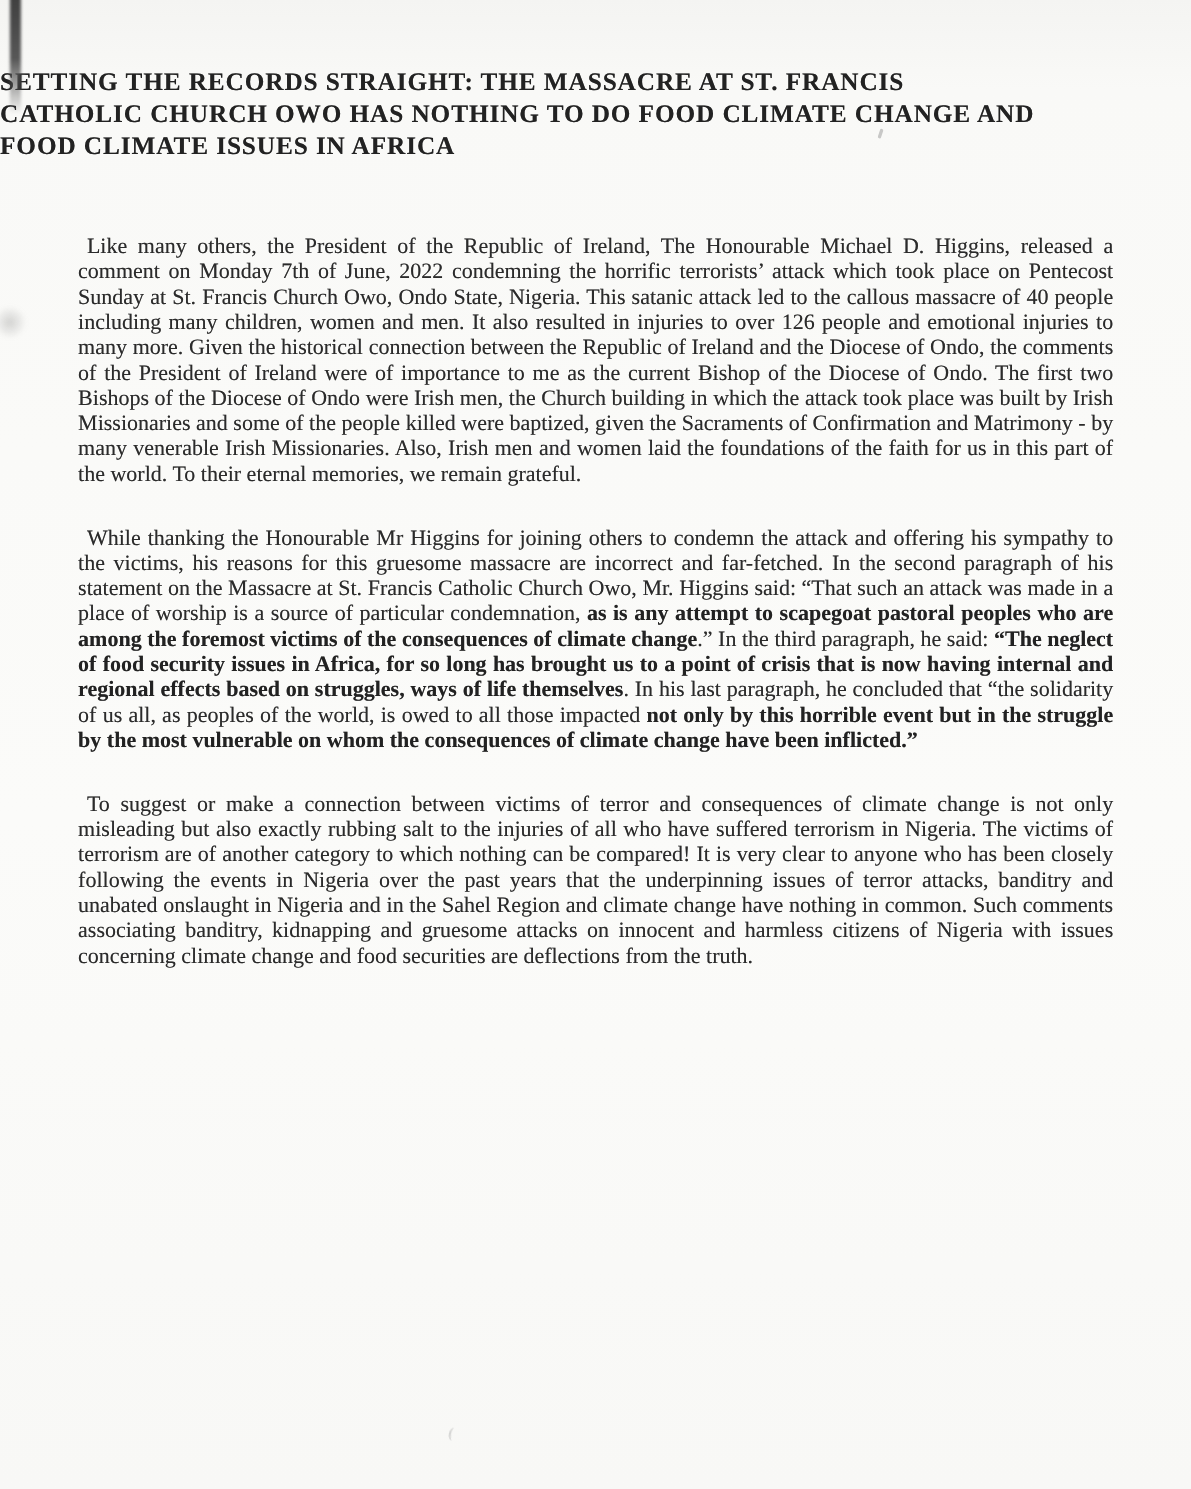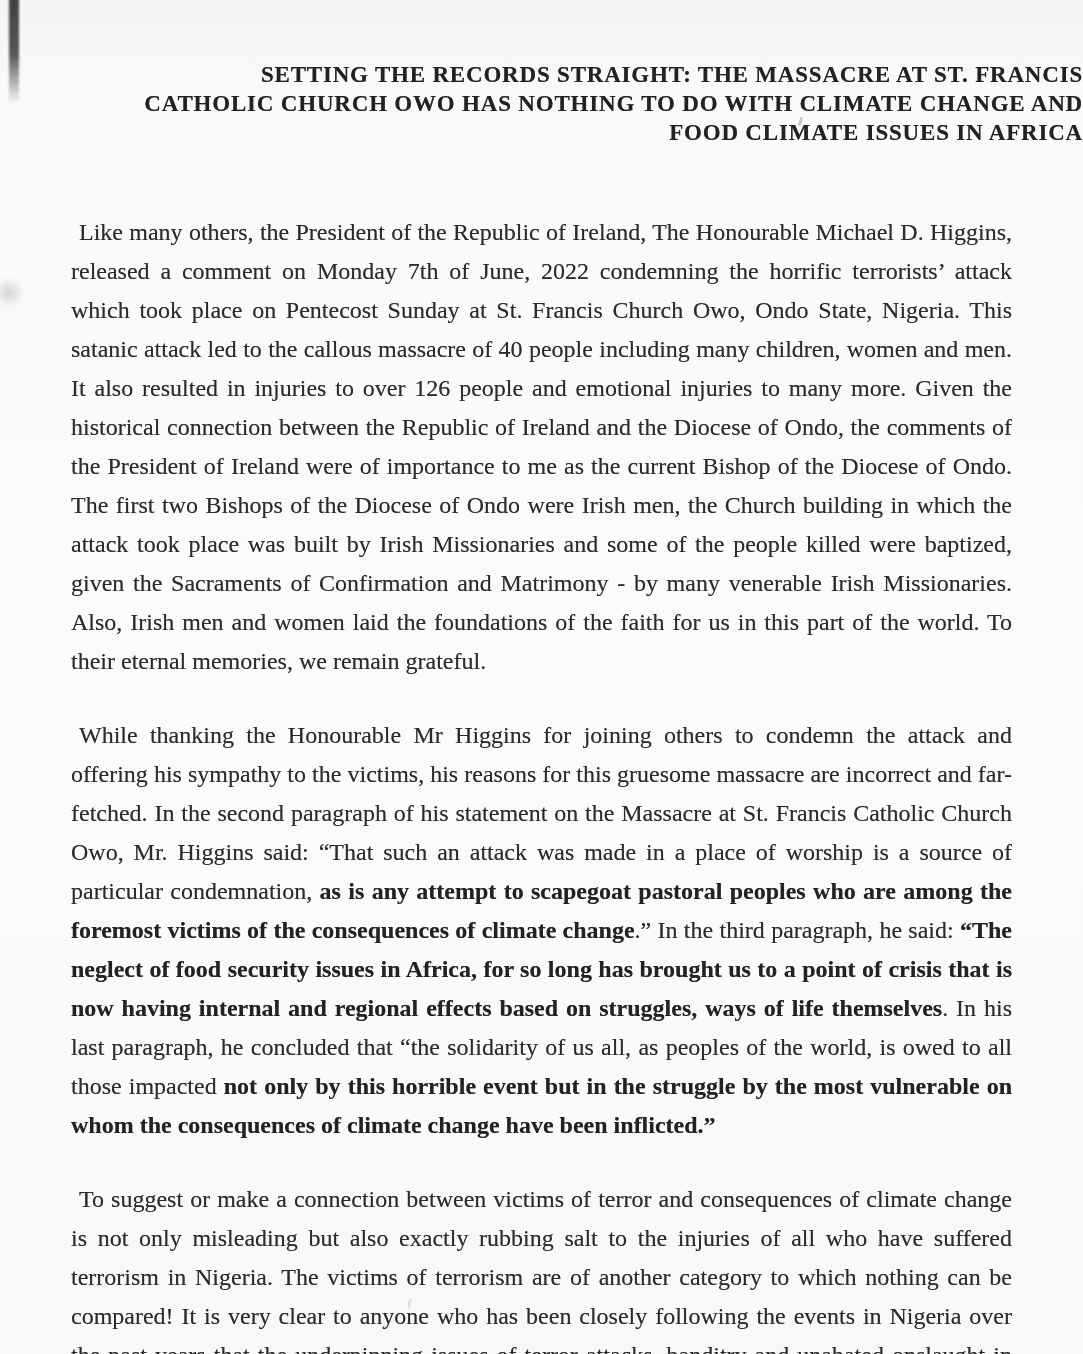--- a/index.html
+++ b/index.html
@@ -57,37 +57,37 @@
     width: 6px;
     height: 12px;
     border-left: 2px solid rgba(150,150,150,0.35);
     border-radius: 60% 0 0 60%;
     transform: rotate(10deg);
     filter: blur(0.4px);
   }
   
   .title {
     padding-top: 60px;
-    text-align: right;
+    text-align: left;
     font-weight: bold;
     font-size: 23px;
     line-height: 29px;
     letter-spacing: 0.8px;
     color: #222;
     text-shadow: 0 0 0.5px rgba(40,40,40,0.55);
   }
   
   .doc-body {
     width: 941px;
     margin: 66px auto 0 auto;
   }
   .doc-body p {
     margin: 0 0 35px 0;
-    font-size: 24px;
-    line-height: 39px;
+    font-size: 20px;
+    line-height: 23px;
     text-align: justify;
     text-indent: 8px;
     color: #2b2b2b;
     text-shadow: 0 0 0.5px rgba(45,45,45,0.5);
   }
   .doc-body p span.bold {
     font-weight: bold;
     color: #222;
   }
 </style>
@@ -96,21 +96,21 @@
 
 <div class="page">
 
   <div class="edge-artifact"></div>
   <div class="smudge"></div>
   <div class="speck"></div>
   <div class="squiggle"></div>
 
   <header class="title">
     <div class="title-line">SETTING THE RECORDS STRAIGHT: THE MASSACRE AT ST. FRANCIS</div>
-    <div class="title-line">CATHOLIC CHURCH OWO HAS NOTHING TO DO WITH CLIMATE CHANGE AND</div>
+    <div class="title-line">CATHOLIC CHURCH OWO HAS NOTHING TO DO FOOD CLIMATE CHANGE AND</div>
     <div class="title-line">FOOD CLIMATE ISSUES IN AFRICA</div>
   </header>
 
   <main class="doc-body">
       <p><span>Like many others, the President of the Republic of Ireland, The Honourable Michael D. Higgins, released a comment on Monday 7th of June, 2022 condemning the horrific terrorists’ attack which took place on Pentecost Sunday at St. Francis Church Owo, Ondo State, Nigeria. This satanic attack led to the callous massacre of 40 people including many children, women and men. It also resulted in injuries to over 126 people and emotional injuries to many more. Given the historical connection between the Republic of Ireland and the Diocese of Ondo, the comments of the President of Ireland were of importance to me as the current Bishop of the Diocese of Ondo. The first two Bishops of the Diocese of Ondo were Irish men, the Church building in which the attack took place was built by Irish Missionaries and some of the people killed were baptized, given the Sacraments of Confirmation and Matrimony - by many venerable Irish Missionaries. Also, Irish men and women laid the foundations of the faith for us in this part of the world. To their eternal memories, we remain grateful.</span></p>
       <p><span>While thanking the Honourable Mr Higgins for joining others to condemn the attack and offering his sympathy to the victims, his reasons for this gruesome massacre are incorrect and far-fetched. In the second paragraph of his statement on the Massacre at St. Francis Catholic Church Owo, Mr. Higgins said: “That such an attack was made in a place of worship is a source of particular condemnation, </span><span class="bold">as is any attempt to scapegoat pastoral peoples who are among the foremost victims of the consequences of climate change</span><span>.” In the third paragraph, he said: </span><span class="bold">“The neglect of food security issues in Africa, for so long has brought us to a point of crisis that is now having internal and regional effects based on struggles, ways of life themselves</span><span>. In his last paragraph, he concluded that “the solidarity of us all, as peoples of the world, is owed to all those impacted </span><span class="bold">not only by this horrible event but in the struggle by the most vulnerable on whom the consequences of climate change have been inflicted.”</span></p>
       <p><span>To suggest or make a connection between victims of terror and consequences of climate change is not only misleading but also exactly rubbing salt to the injuries of all who have suffered terrorism in Nigeria. The victims of terrorism are of another category to which nothing can be compared! It is very clear to anyone who has been closely following the events in Nigeria over the past years that the underpinning issues of terror attacks, banditry and unabated onslaught in Nigeria and in the Sahel Region and climate change have nothing in common. Such comments associating banditry, kidnapping and gruesome attacks on innocent and harmless citizens of Nigeria with issues concerning climate change and food securities are deflections from the truth.</span></p>
     </main>
 
 </div>

